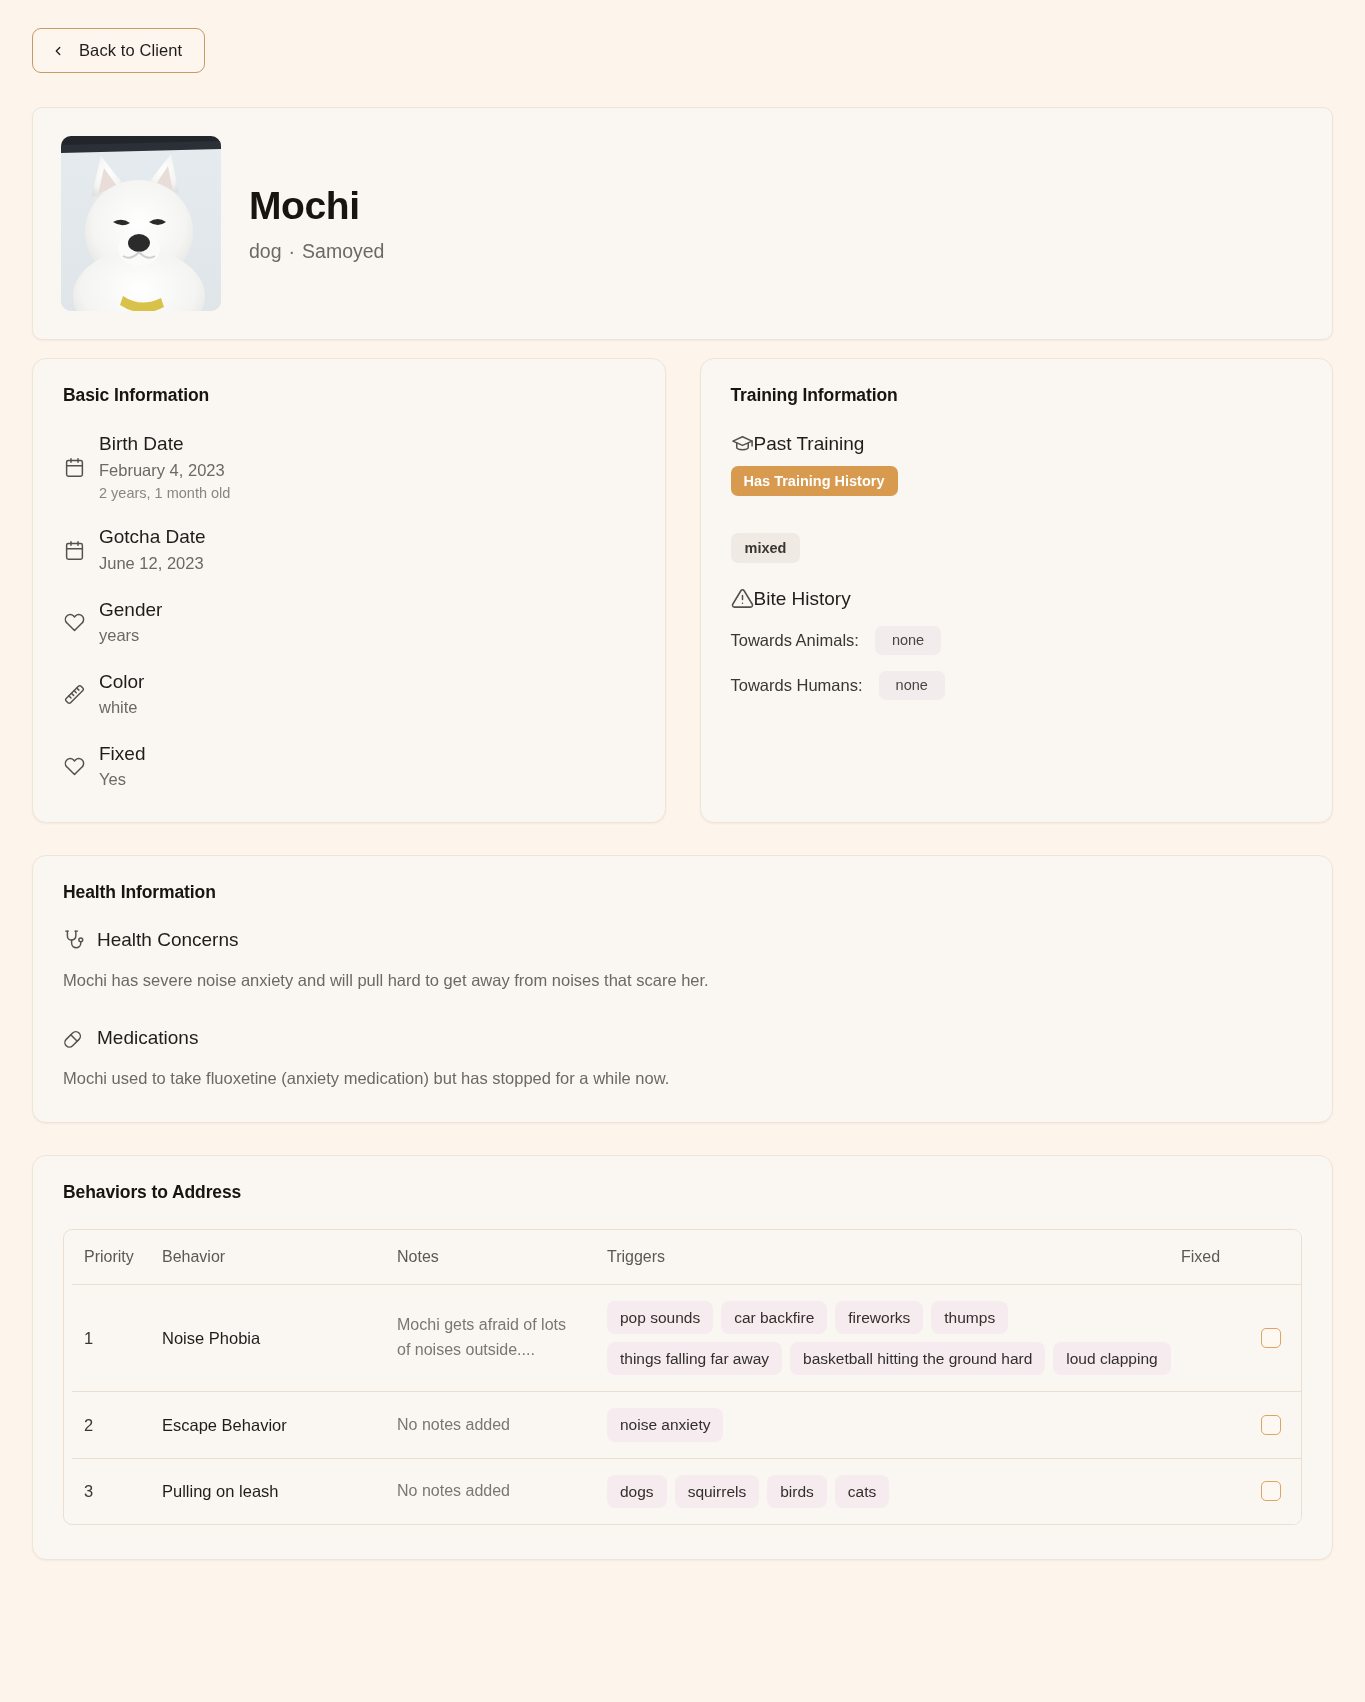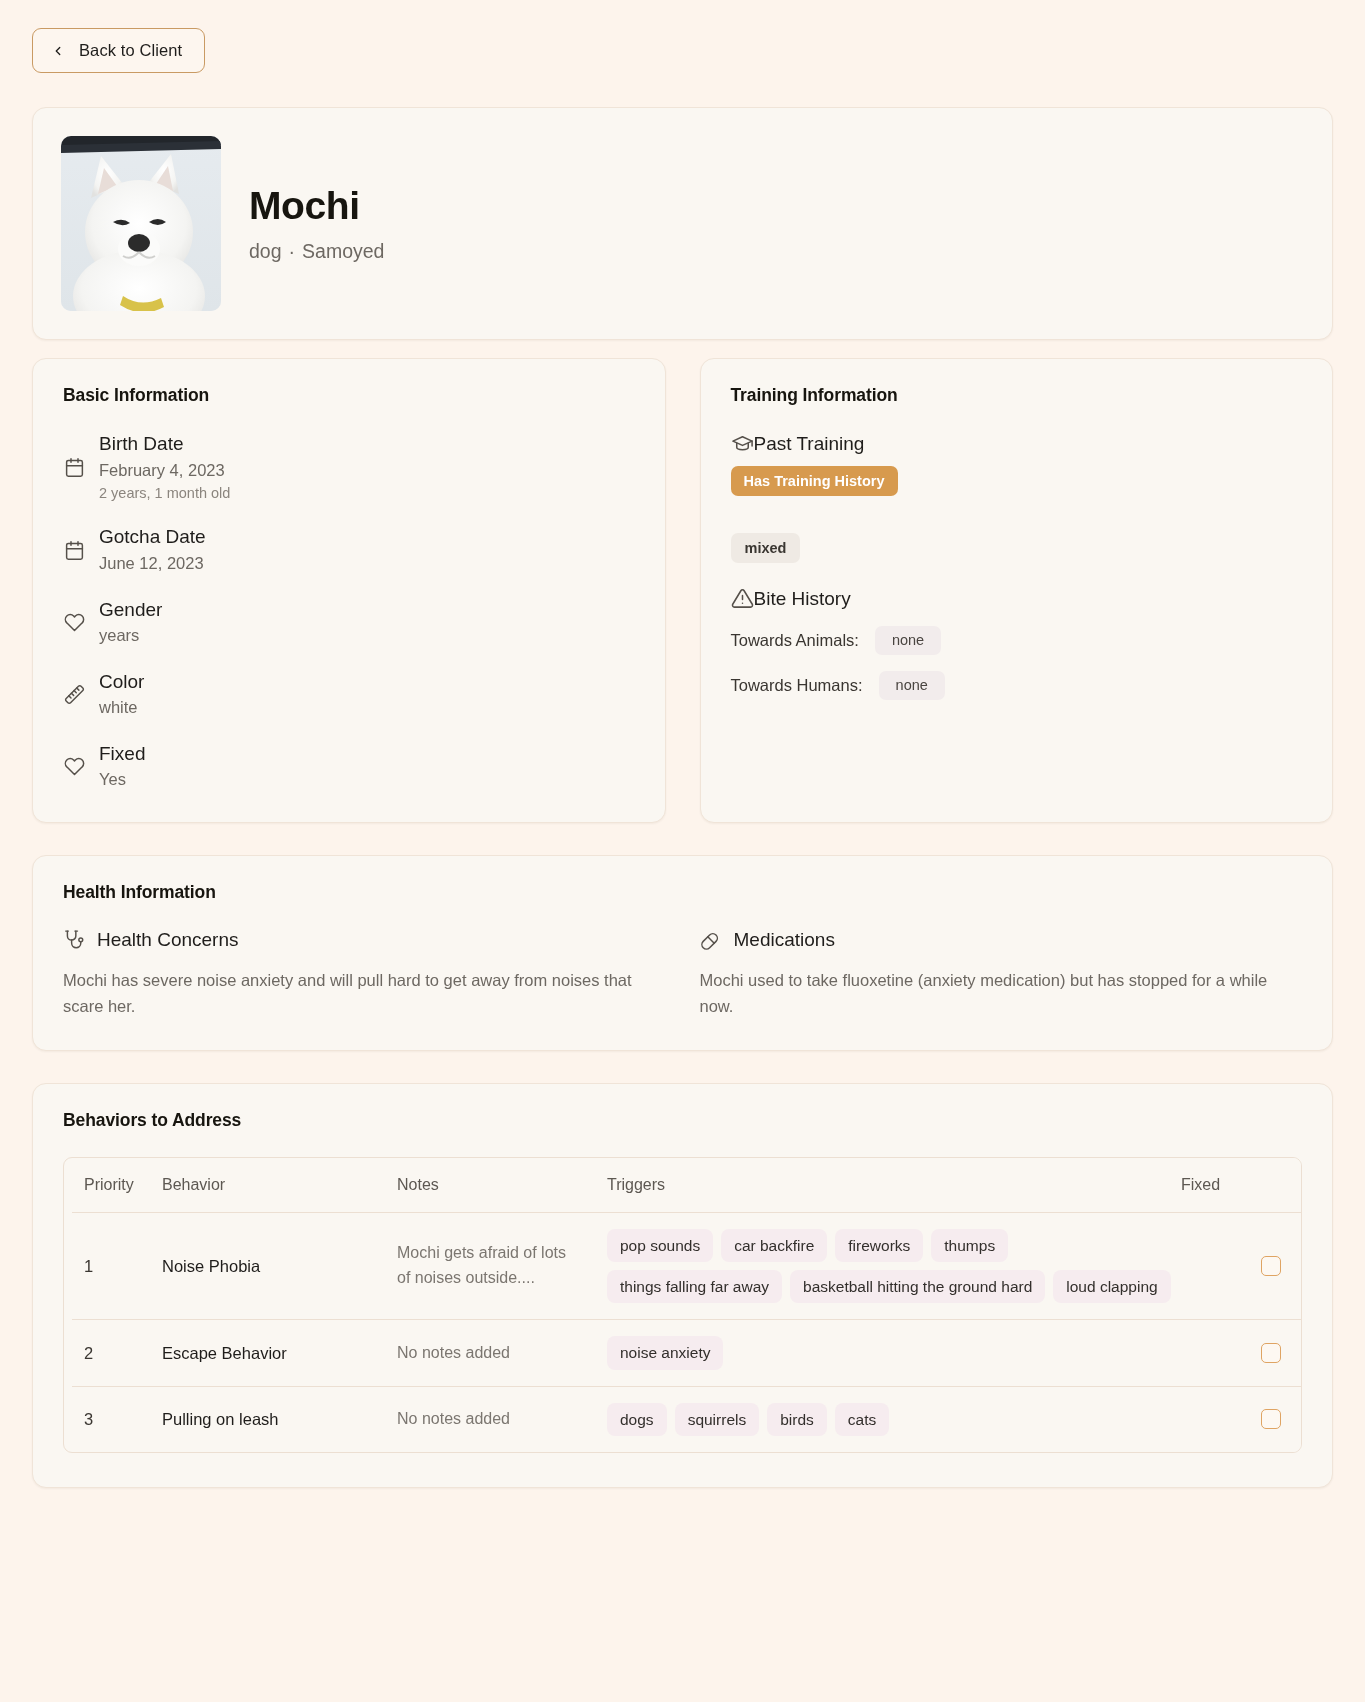--- a/index.html
+++ b/index.html
@@ -49,20 +49,21 @@
     border-radius: 14px;
     box-shadow: 0 1px 2px rgba(60,40,20,.05);
   }
 
   .hero {
     margin-top: 34px;
     padding: 28px;
     display: flex;
     align-items: center;
     gap: 28px;
+    border-radius: 10px;
   }
 
   .avatar {
     width: 160px;
     height: 175px;
     border-radius: 10px;
     overflow: hidden;
     flex: 0 0 auto;
     background: #e9ecef;
     position: relative;
@@ -195,20 +196,21 @@
   }
 
   
   .health {
     margin-top: 32px;
     padding: 26px 30px 30px 30px;
   }
   .health-grid {
     display: flex;
     gap: 34px;
+    flex-direction: column;
   }
   .health-cell { flex: 1 1 0; min-width: 0; }
   .health-head {
     display: flex;
     align-items: center;
     gap: 12px;
     margin-bottom: 16px;
   }
   .health-head .hi {
     width: 22px; height: 22px; color: #55504a;

